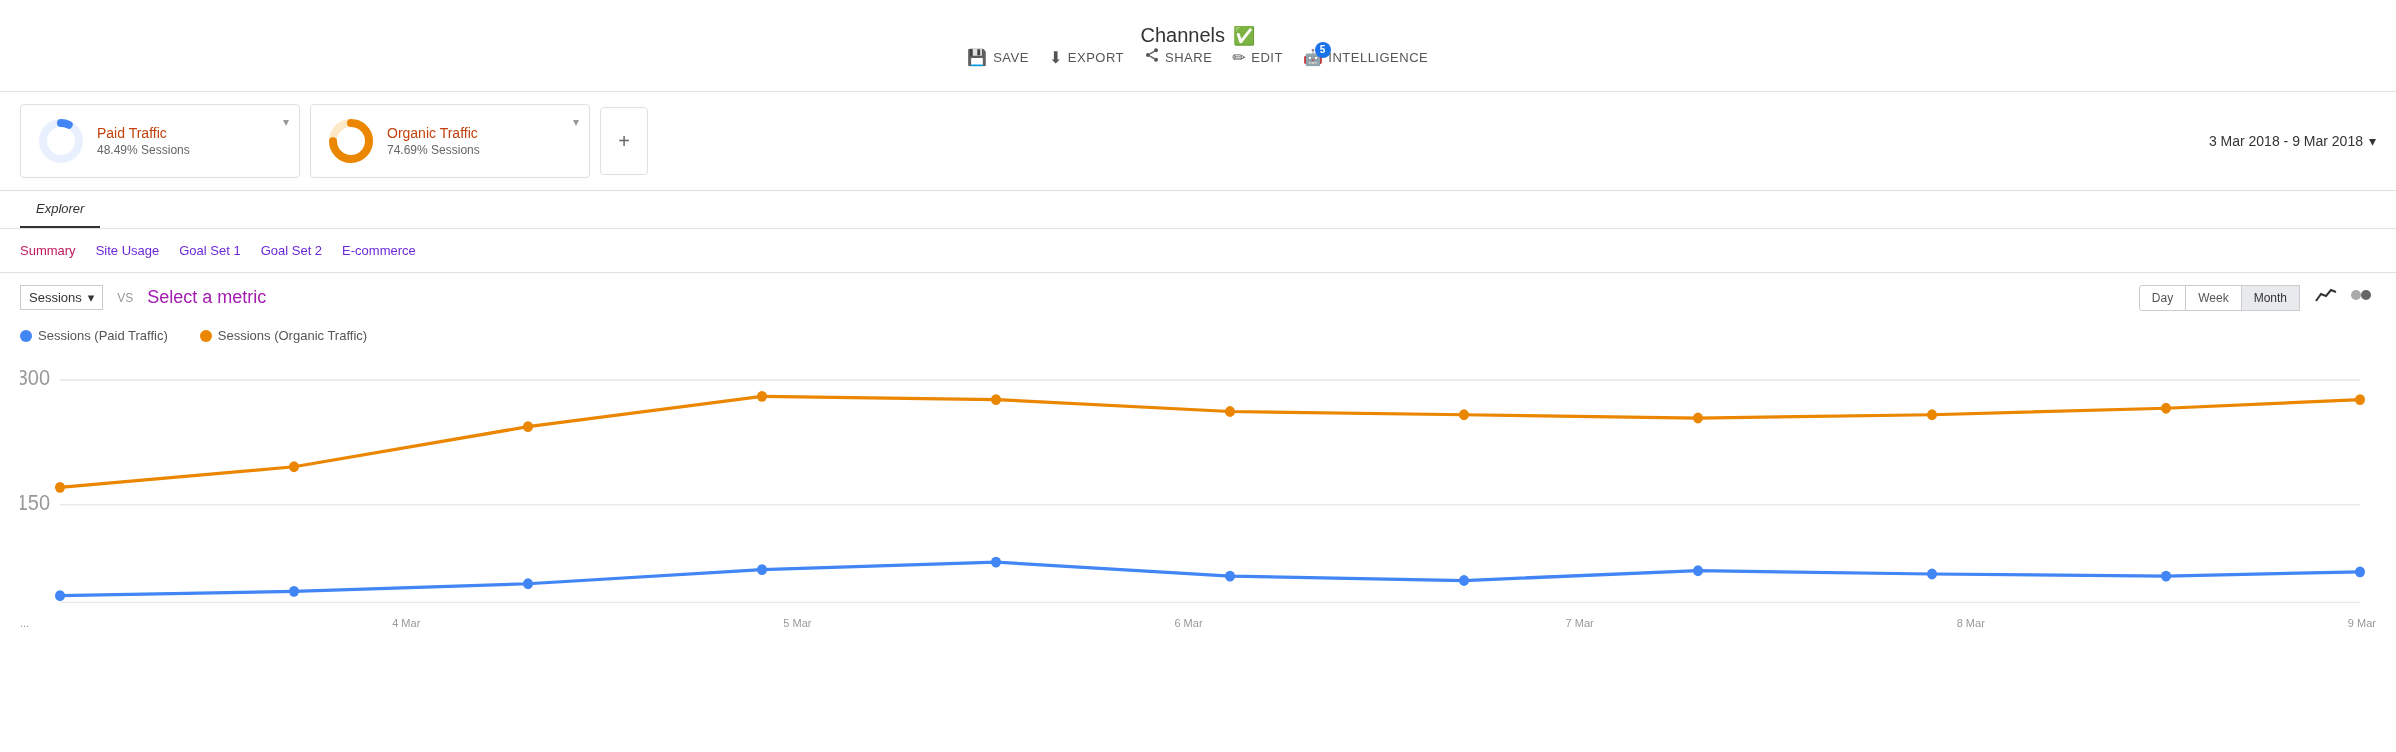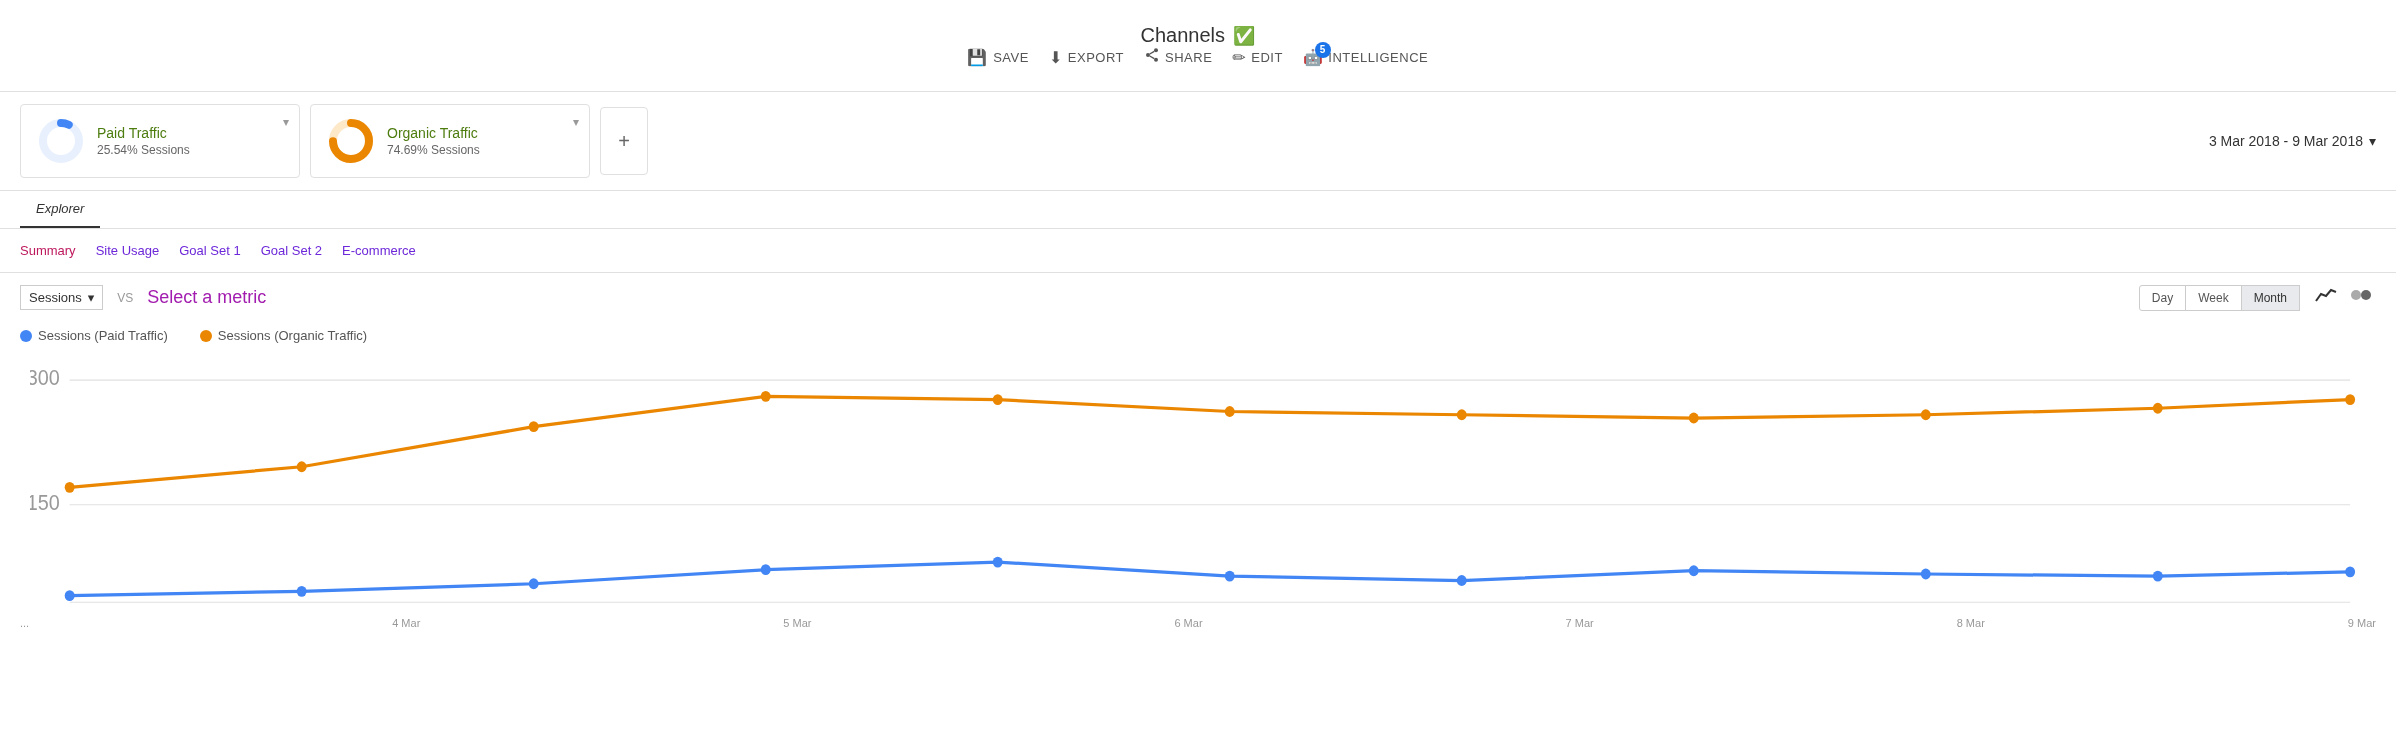--- a/index.html
+++ b/index.html
@@ -93,21 +93,21 @@
       position: relative;
       background: #fff;
       cursor: pointer;
     }
     .channel-donut {
       width: 48px;
       height: 48px;
       flex-shrink: 0;
     }
     .channel-info { flex: 1; }
-    .channel-name { font-size: 14px; font-weight: 500; color: #4d7c0f; }
+    .channel-name { font-size: 14px; font-weight: 500; color: #c2410c; }
     .channel-sessions { font-size: 12px; color: #666; margin-top: 2px; }
     .channel-dropdown {
       position: absolute;
       top: 10px;
       right: 10px;
       color: #999;
       font-size: 12px;
       cursor: pointer;
     }
     .add-card {
@@ -248,21 +248,21 @@
       color: #555;
     }
     .legend-dot {
       width: 12px;
       height: 12px;
       border-radius: 50%;
     }
 
     
     .chart-container {
-      padding: 10px 30px 0;
+      padding: 10px 20px 0;
       position: relative;
     }
     .chart-svg-wrapper {
       width: 100%;
       height: 260px;
     }
     svg { width: 100%; height: 100%; }
 
     
     .x-axis {
@@ -327,21 +327,21 @@
 
 <div class="channel-section">
 
   <div class="channel-card">
     <svg class="channel-donut" viewBox="0 0 48 48">
       <circle cx="24" cy="24" r="18" fill="none" stroke="#e8f0fe" stroke-width="8"></circle>
       <circle cx="24" cy="24" r="18" fill="none" stroke="#4285f4" stroke-width="8" stroke-dasharray="8 105" stroke-dashoffset="0" stroke-linecap="round" transform="rotate(-90 24 24)"></circle>
     </svg>
     <div class="channel-info">
       <div class="channel-name">Paid Traffic</div>
-      <div class="channel-sessions">25.54% Sessions</div>
+      <div class="channel-sessions">48.49% Sessions</div>
     </div>
     <div class="channel-dropdown">▾</div>
   </div>
 
   <div class="channel-card">
     <svg class="channel-donut" viewBox="0 0 48 48">
       <circle cx="24" cy="24" r="18" fill="none" stroke="#fde8c8" stroke-width="8"></circle>
       <circle cx="24" cy="24" r="18" fill="none" stroke="#ea8600" stroke-width="8" stroke-dasharray="84 29" stroke-dashoffset="0" stroke-linecap="round" transform="rotate(-90 24 24)"></circle>
     </svg>
     <div class="channel-info">

